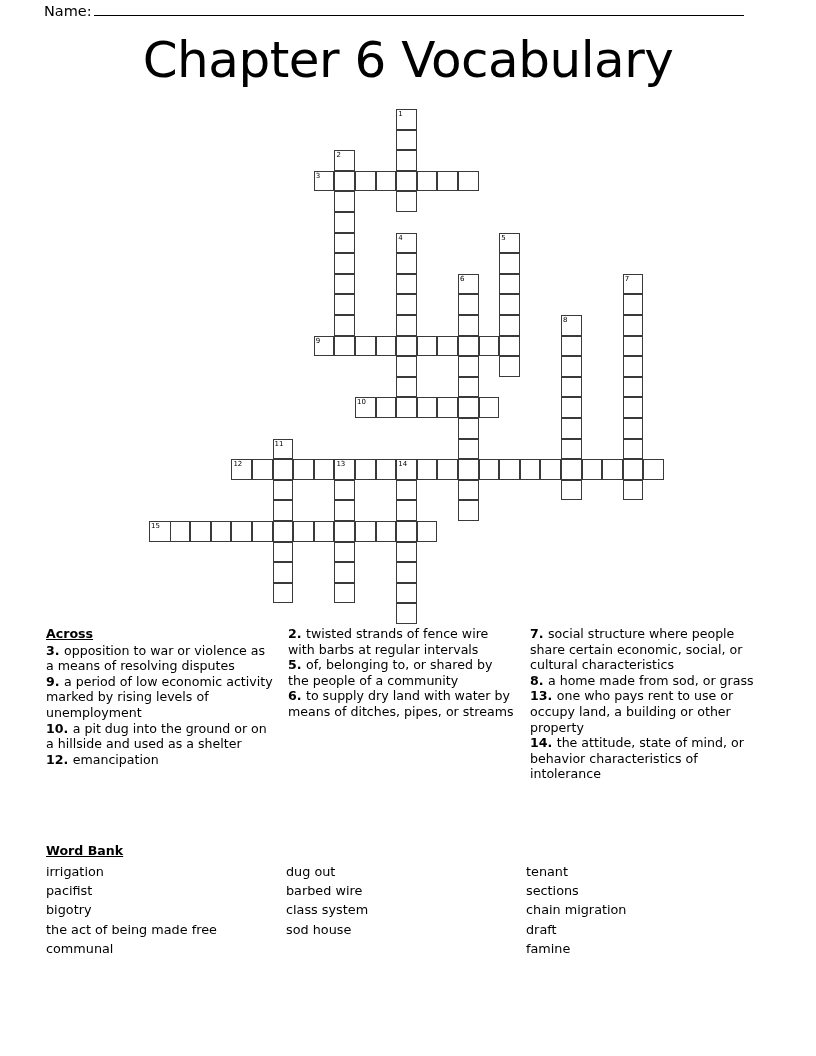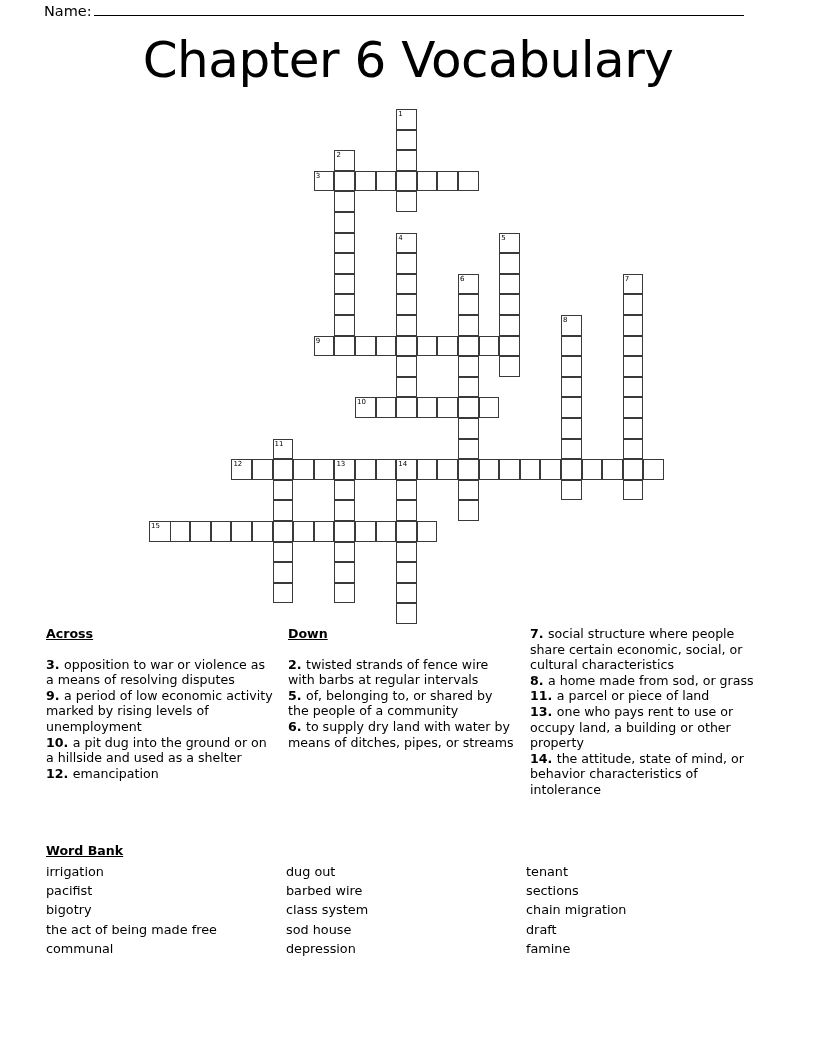--- a/index.html
+++ b/index.html
@@ -88,21 +88,21 @@
     box-sizing: border-box;
     padding-right: 14px;
     font-size: 12.6px;
     line-height: 15.6px;
   }
   .clue-col.c3 { width: 242px; }
   .sec-head {
     font-weight: bold;
     text-decoration: underline;
     font-size: 12.6px;
-    margin-bottom: 15px;
+    margin-bottom: 1px;
     display: block;
   }
   .clue { display: block; }
   .clue .n { font-weight: bold; }
 
   
   #wordbank {
     position: absolute;
     left: 46px;
     top: 843px;
@@ -296,32 +296,30 @@
   <div class="clue-col c1">
     <span class="sec-head">Across</span>
     <div id="across-list">
         <span class="clue"><span class="n">3. </span><span>opposition to war or violence as a means of resolving disputes</span></span>
         <span class="clue"><span class="n">9. </span><span>a period of low economic activity marked by rising levels of unemployment</span></span>
         <span class="clue"><span class="n">10. </span><span>a pit dug into the ground or on a hillside and used as a shelter</span></span>
         <span class="clue"><span class="n">12. </span><span>emancipation</span></span>
       </div>
   </div>
   <div class="clue-col c2">
-    <span class="sec-head">Down</span>
     <div id="down-list-a">
         <span class="clue"><span class="n">2. </span><span>twisted strands of fence wire with barbs at regular intervals</span></span>
         <span class="clue"><span class="n">5. </span><span>of, belonging to, or shared by the people of a community</span></span>
         <span class="clue"><span class="n">6. </span><span>to supply dry land with water by means of ditches, pipes, or streams</span></span>
       </div>
   </div>
   <div class="clue-col c3">
     <div id="down-list-b">
         <span class="clue"><span class="n">7. </span><span>social structure where people share certain economic, social, or cultural characteristics</span></span>
         <span class="clue"><span class="n">8. </span><span>a home made from sod, or grass</span></span>
-        <span class="clue"><span class="n">11. </span><span>a parcel or piece of land</span></span>
         <span class="clue"><span class="n">13. </span><span>one who pays rent to use or occupy land, a building or other property</span></span>
         <span class="clue"><span class="n">14. </span><span>the attitude, state of mind, or behavior characteristics of intolerance</span></span>
       </div>
   </div>
 </div>
 
 <div id="wordbank">
   <span class="sec-head">Word Bank</span>
   <div class="wb-cols" id="wb-cols">
       <div class="wb-col">
@@ -329,21 +327,20 @@
         <span class="wb-word">pacifist</span>
         <span class="wb-word">bigotry</span>
         <span class="wb-word">the act of being made free</span>
         <span class="wb-word">communal</span>
       </div>
       <div class="wb-col">
         <span class="wb-word">dug out</span>
         <span class="wb-word">barbed wire</span>
         <span class="wb-word">class system</span>
         <span class="wb-word">sod house</span>
-        <span class="wb-word">depression</span>
       </div>
       <div class="wb-col">
         <span class="wb-word">tenant</span>
         <span class="wb-word">sections</span>
         <span class="wb-word">chain migration</span>
         <span class="wb-word">draft</span>
         <span class="wb-word">famine</span>
       </div>
     </div>
 </div>

